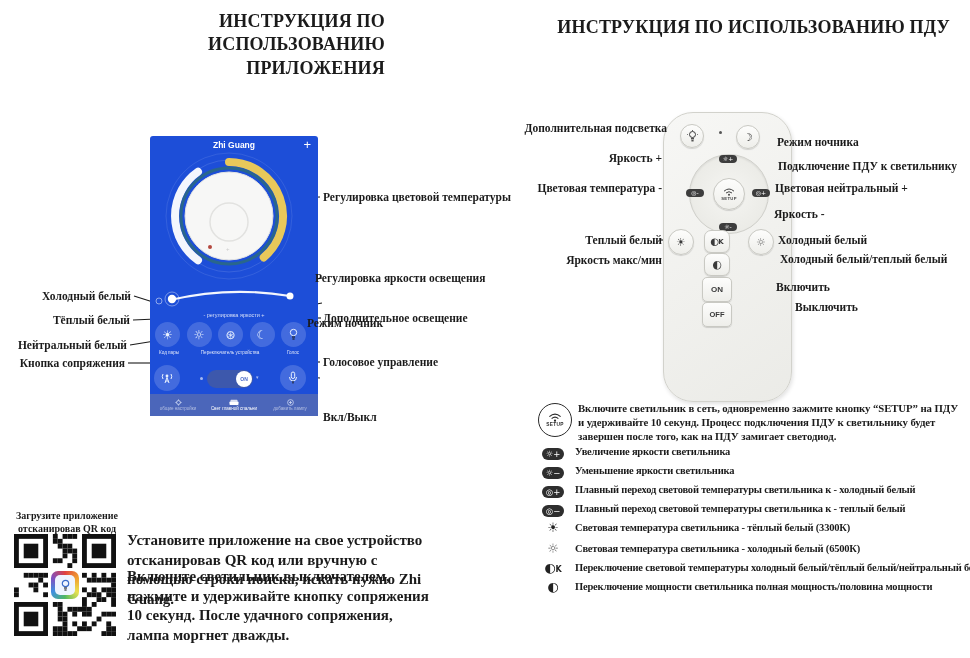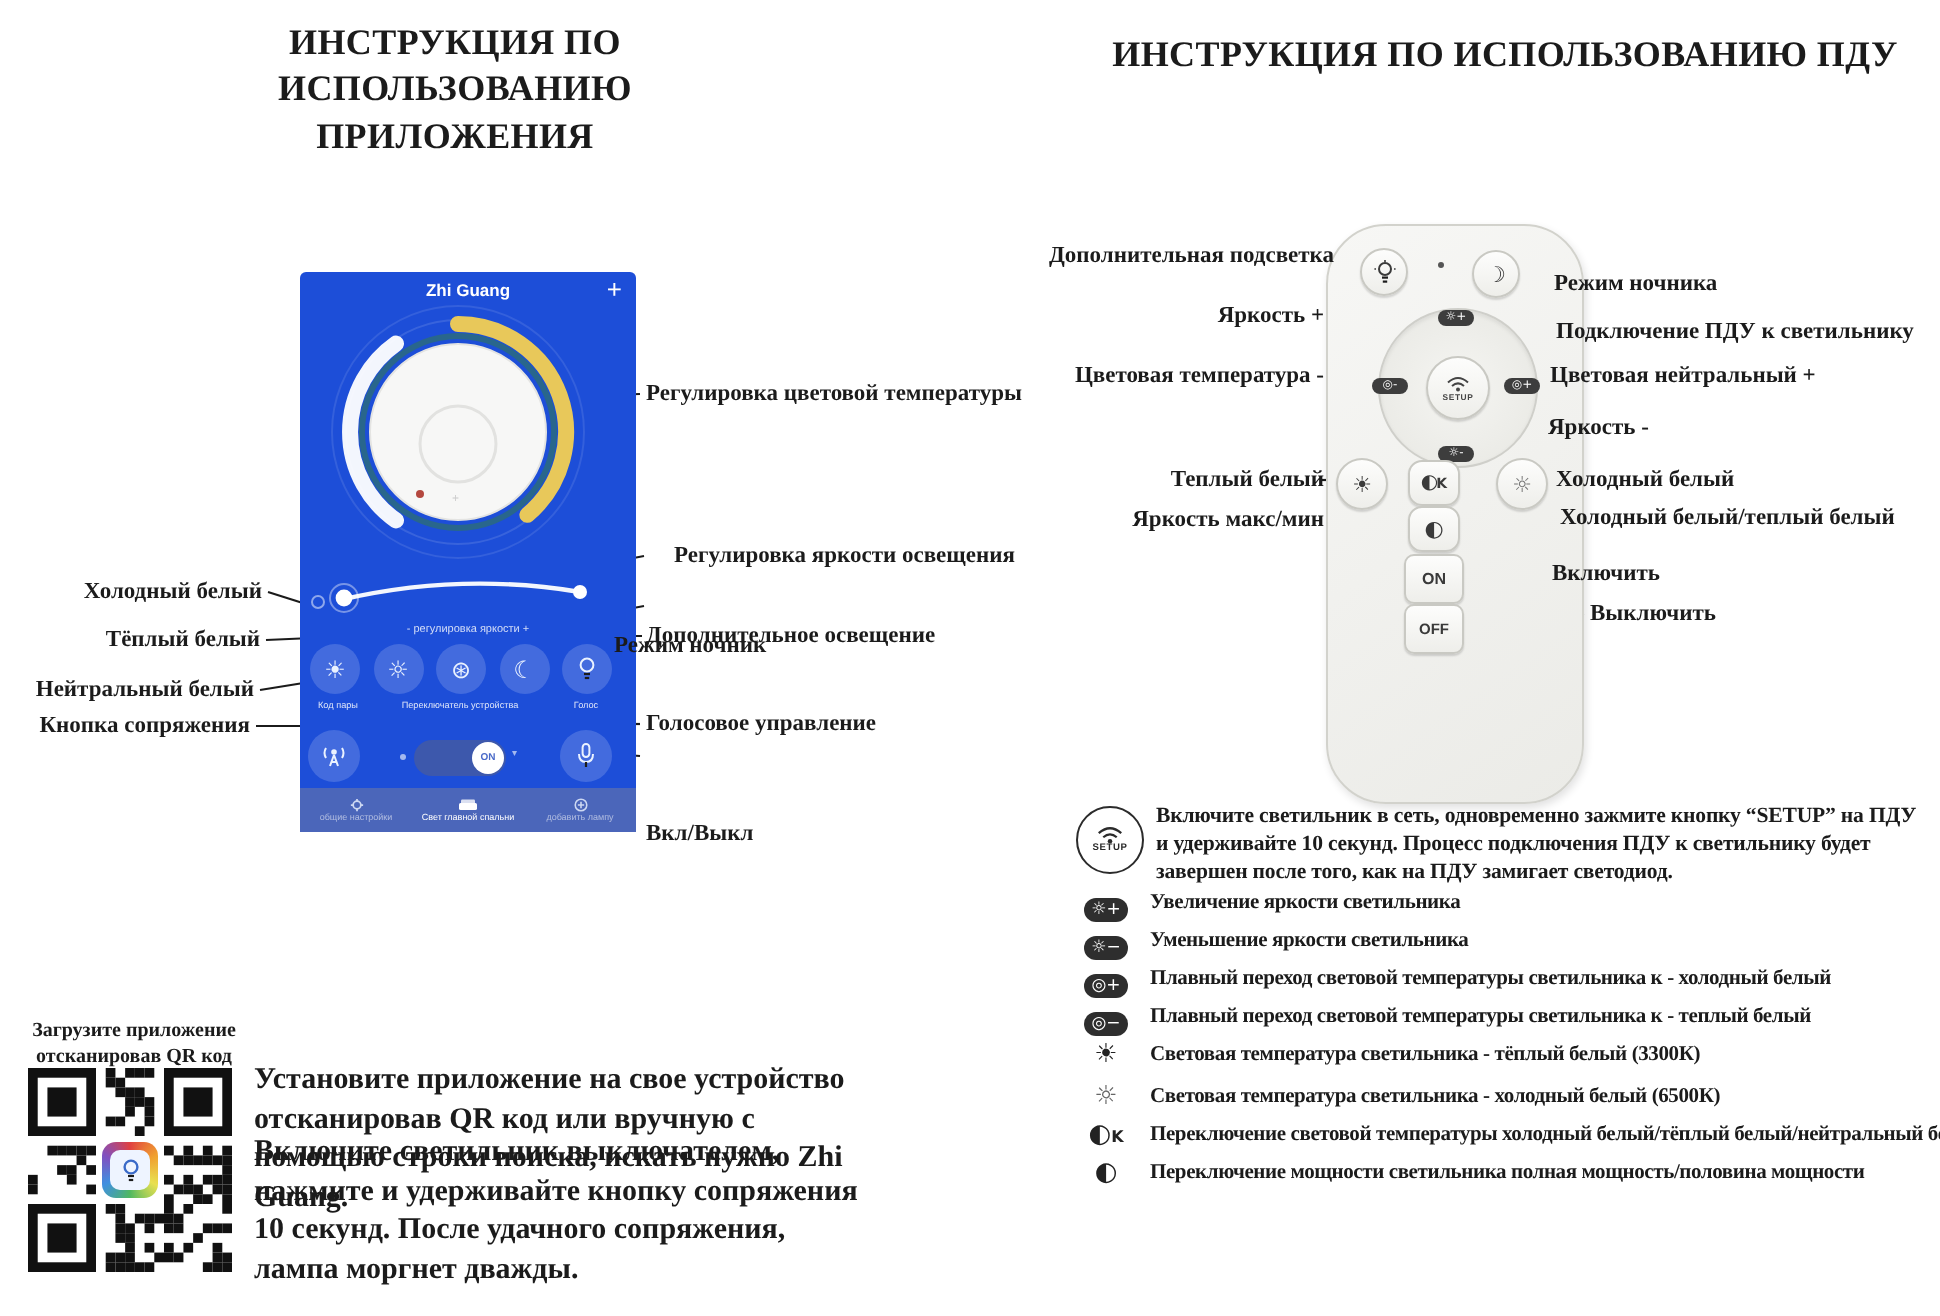--- a/index.html
+++ b/index.html
@@ -1,19 +1,19 @@
 <!DOCTYPE html>
 <html><head>
 <meta charset="utf-8">
 <style>
   html,body{margin:0;padding:0;background:#fff;}
   .canvas{position:relative;width:970px;height:658px;background:#ffffff;overflow:hidden;
           font-family:"Liberation Serif",serif;color:#1b1b1b;}
   .abs{position:absolute;}
-  .doc-title{font-weight:bold;font-size:18px;text-align:center;line-height:1.3;letter-spacing:.2px;}
+  .doc-title{font-weight:bold;font-size:18px;text-align:right;line-height:1.3;letter-spacing:.2px;}
   .callout{position:absolute;font-weight:bold;font-size:11.5px;white-space:nowrap;}
   .r-align{text-align:right;}
   svg.lines{position:absolute;left:0;top:0;pointer-events:none;}
   line{stroke:#1b1b1b;stroke-width:1.1;}
 
   
   .phone{position:absolute;left:150px;top:136px;width:168px;height:280px;background:#1d4ed8;
          border-radius:3px;font-family:"Liberation Sans",sans-serif;color:#fff;}
   .phone-header{position:absolute;top:4px;left:0;width:100%;text-align:center;font-size:8.5px;font-weight:bold;}
   .phone-plus{position:absolute;top:1px;right:7px;font-size:13px;font-weight:normal;color:#fff;}
@@ -191,21 +191,21 @@
         <svg width="7" height="7" viewBox="0 0 8 8">
             <circle cx="4" cy="4" r="3.3" fill="none" stroke="#cdd8f2" stroke-width="0.9"></circle>
             <path d="M4 2.2 V5.8 M2.2 4 H5.8" stroke="#cdd8f2" stroke-width="0.9"></path>
           </svg>
         <span>добавить лампу</span>
       </div>
     </div>
   </div>
 
   <div class="callout" style="left:323px;top:191px;">Регулировка цветовой температуры</div>
-  <div class="callout" style="left:337px;top:272px;">Регулировка яркости освещения</div>
+  <div class="callout" style="left:315px;top:272px;">Регулировка яркости освещения</div>
   <div class="callout" style="left:307px;top:297px;margin-top:20px;">Режим ночник</div>
   <div class="callout" style="left:323px;top:312px;">Дополнительное освещение</div>
   <div class="callout" style="left:323px;top:356px;">Голосовое управление</div>
   <div class="callout" style="left:323px;top:372px;margin-top:39px;">Вкл/Выкл</div>
   <div class="callout r-align" style="right:839px;top:290px;">Холодный белый</div>
   <div class="callout r-align" style="right:840px;top:314px;text-align:right;">Тёплый белый</div>
   <div class="callout r-align" style="right:843px;top:339px;">Нейтральный белый</div>
   <div class="callout r-align" style="right:845px;top:357px;">Кнопка сопряжения</div>
 
   <div class="qr-caption">

